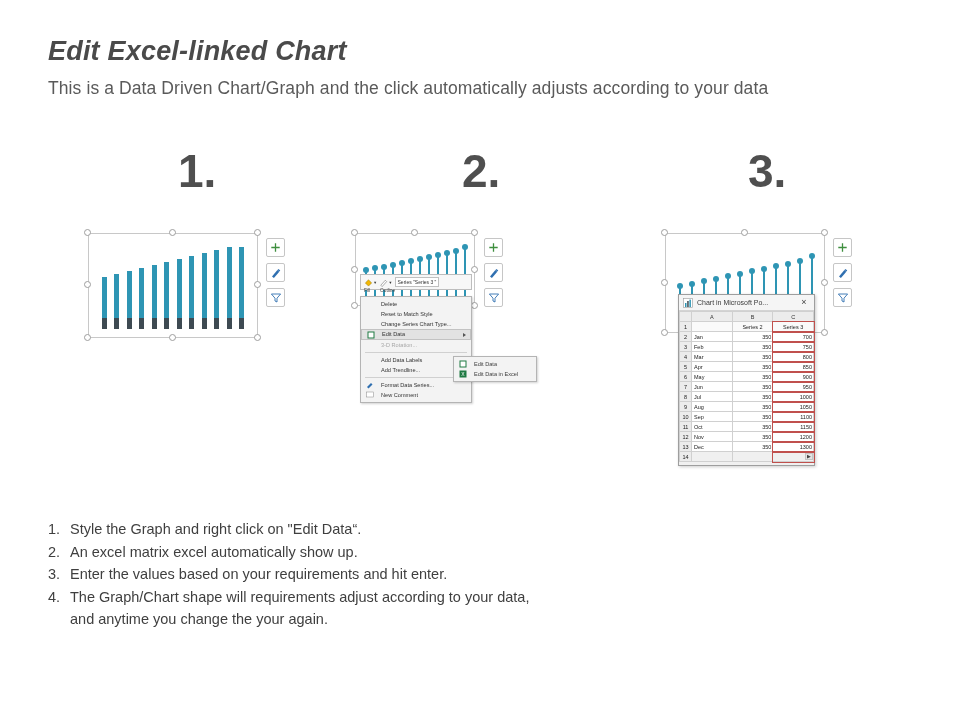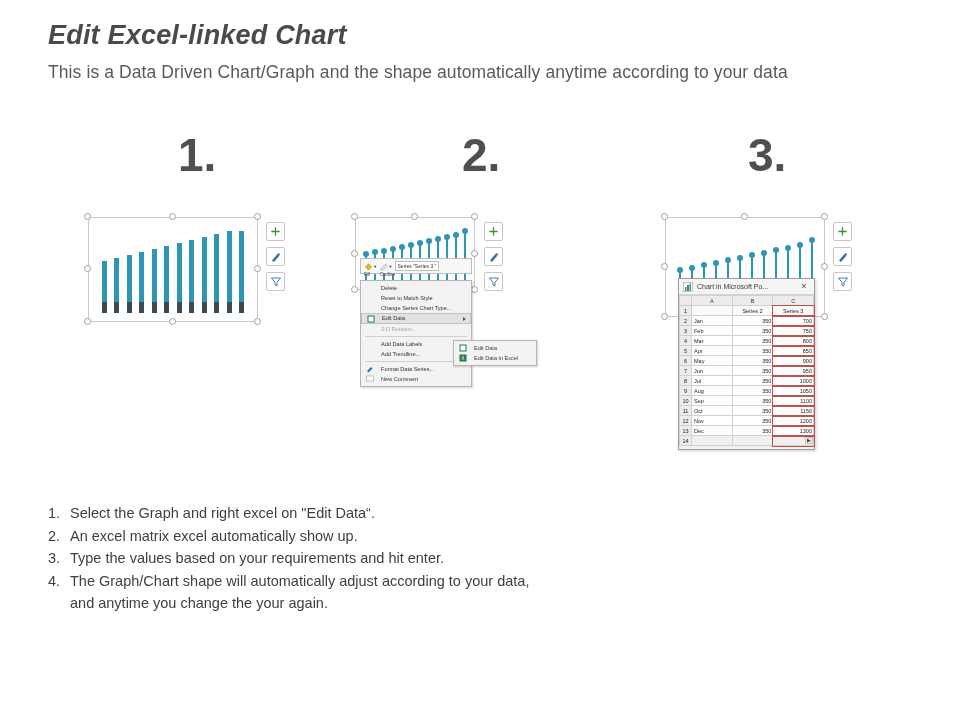--- a/index.html
+++ b/index.html
@@ -10,21 +10,21 @@
     width: 960px;
     height: 720px;
     background: #ffffff;
     font-family: "Liberation Sans", sans-serif;
     color: #404040;
     overflow: hidden;
     position: relative;
   }
   .slide {
     position: absolute;
-    left: 0; top: 0;
+    left: 0; top: 16px;
     width: 960px;
     height: 540px;
   }
   .title {
     position: absolute;
     left: 48px;
     top: 20px;
     font-size: 27px;
     font-weight: bold;
     font-style: italic;
@@ -312,21 +312,21 @@
     width: 22px;
     flex: 0 0 22px;
   }
 </style>
 </head>
 <body>
 
 <div class="slide">
 
   <div class="title">Edit Excel-linked Chart</div>
-  <div class="subtitle">This is a Data Driven Chart/Graph and the shape automatically anytime according to your data</div>
+  <div class="subtitle">This is a Data Driven Chart/Graph and the click automatically adjusts according to your data</div>
 
   <div class="step-num n1">1.</div>
   <div class="step-num n2">2.</div>
   <div class="step-num n3">3.</div>
 
   <div class="obj" style="left:88px; top:217px; width:170px; height:105px;">
     <div class="sel-frame" style="left:0; top:0; width:170px; height:105px;"></div>
 
     <div class="handle" style="left:-4px; top:-4px;"></div>
     <div class="handle" style="left:81px; top:-4px;"></div>
@@ -773,33 +773,33 @@
     </div>
     <div class="xl-scroll-h">
       <div class="xl-arrow">◀</div>
       <div class="xl-arrow">▶</div>
     </div>
   </div>
 
   <div class="instructions">
     <div class="ins-row">
       <div class="ins-num">1.</div>
-      <div>Select the Graph and right excel on "Edit Data“.</div>
+      <div>Style the Graph and right click on "Edit Data“.</div>
     </div>
     <div class="ins-row">
       <div class="ins-num">2.</div>
       <div>An excel matrix excel automatically show up.</div>
     </div>
     <div class="ins-row">
       <div class="ins-num">3.</div>
-      <div>Type the values based on your requirements and hit enter.</div>
+      <div>Enter the values based on your requirements and hit enter.</div>
     </div>
     <div class="ins-row">
       <div class="ins-num">4.</div>
-      <div>The Graph/Chart shape will automatically adjust according to your data,</div>
+      <div>The Graph/Chart shape will requirements adjust according to your data,</div>
     </div>
     <div class="ins-row">
       <div class="ins-num"></div>
       <div>and anytime you change the your again.</div>
     </div>
   </div>
 
 </div>
 
 </body></html>

